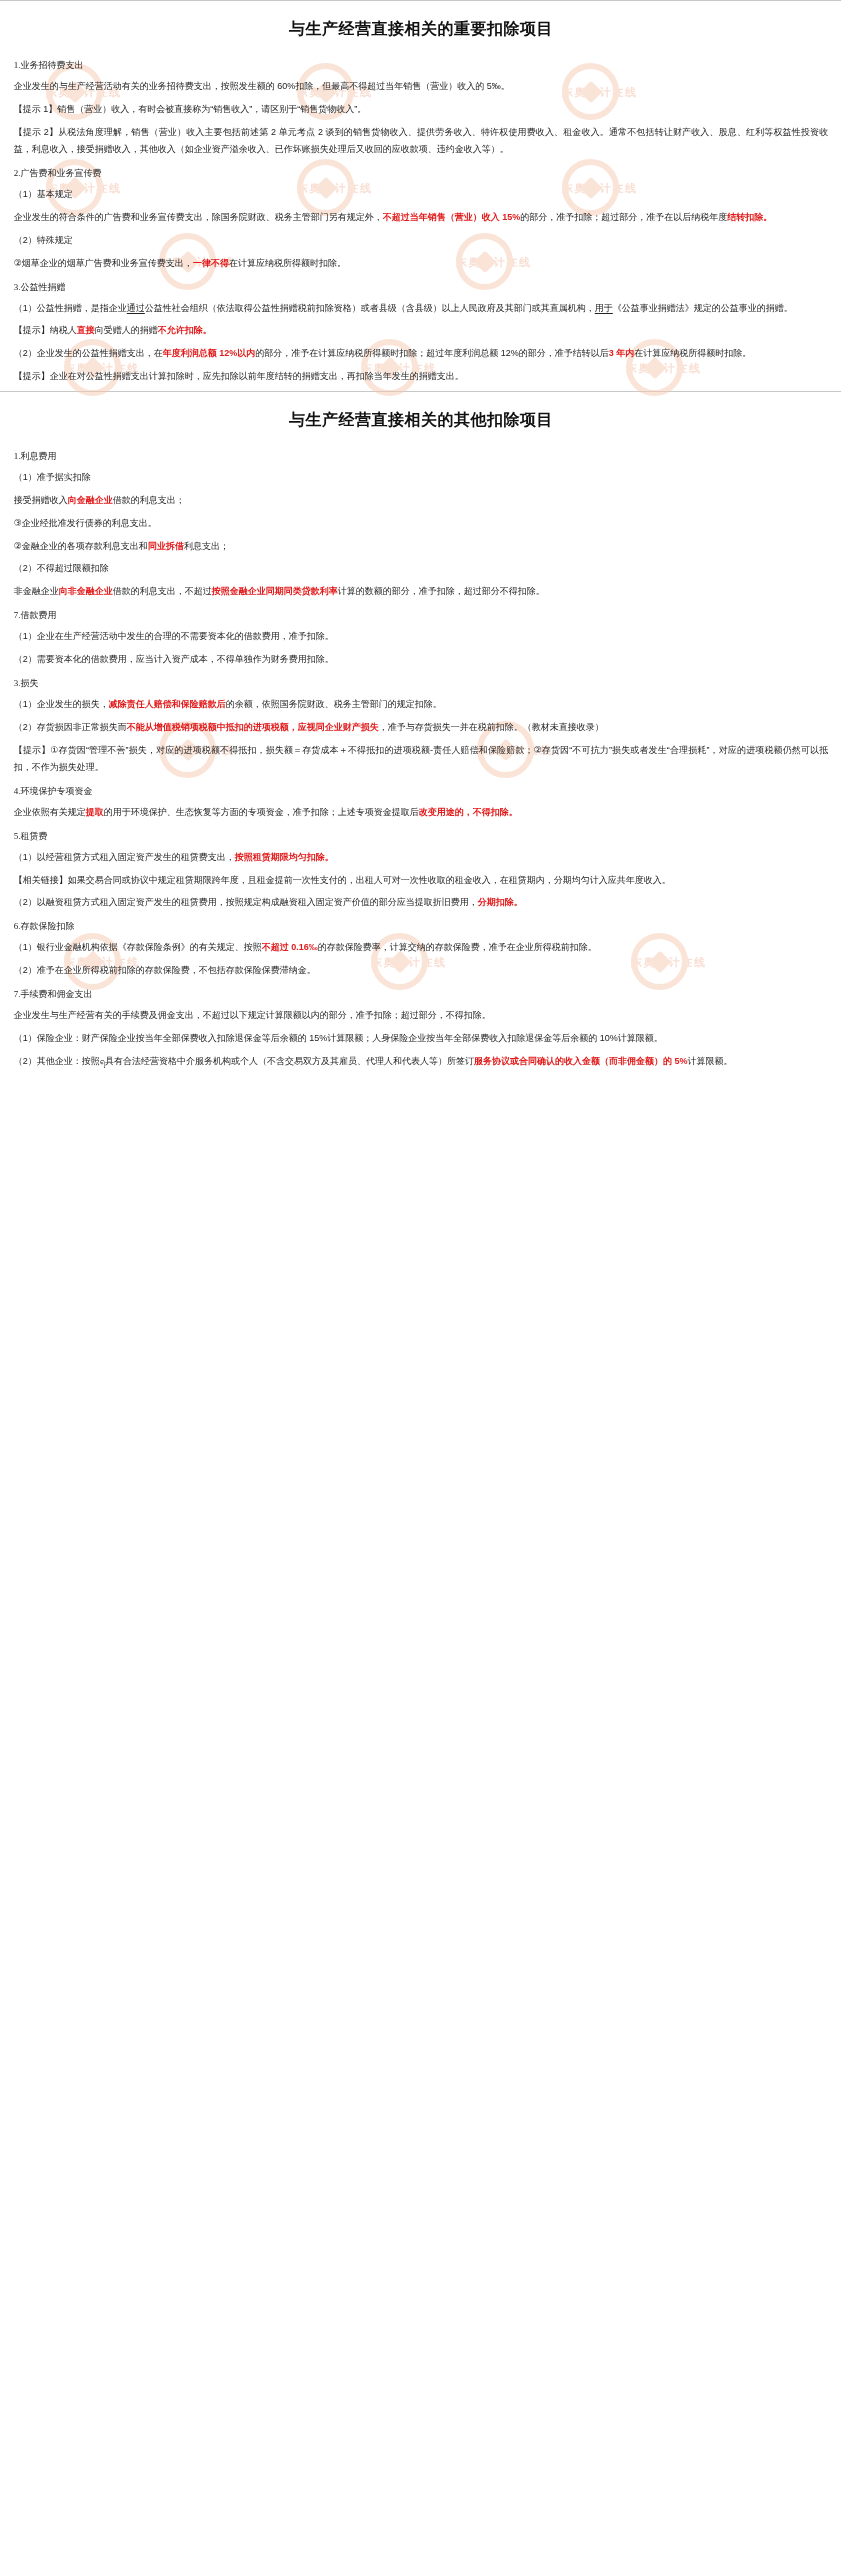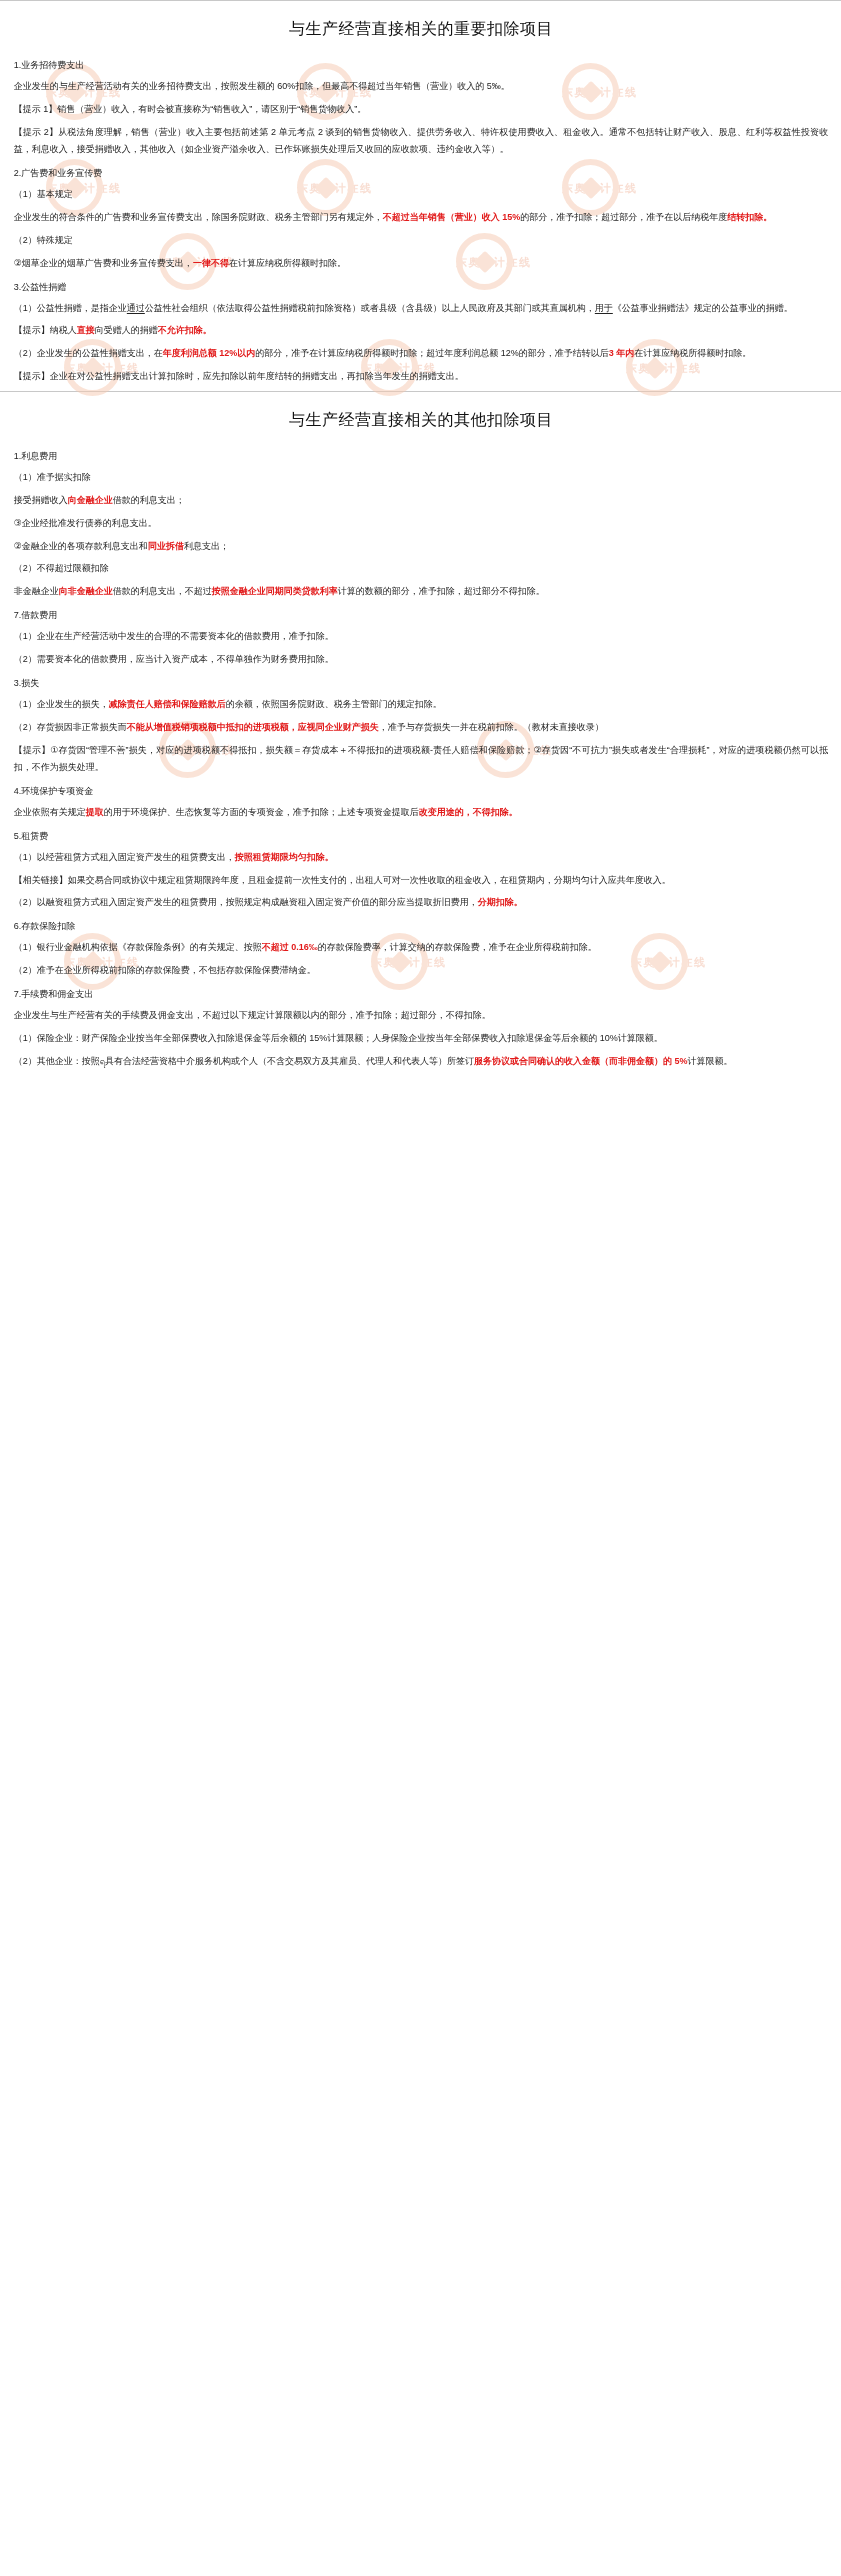--- a/index.html
+++ b/index.html
@@ -18,35 +18,36 @@
     padding: 0 0 21px 0;
   }
   .rule {
     border: 0;
     border-top: 0.5px solid #c8c8c8;
     margin: 0;
   }
   .section-title {
     text-align: center;
     font-size: 16px;
-    font-weight: normal;
+    font-weight: bold;
     color: #111111;
     letter-spacing: 0.5px;
     padding: 7.4px 0 8.5px 0;
   }
   .content {
     padding: 0 13.8px;
     position: relative;
     z-index: 3;
   }
   .h-num {
     font-size: 9px;
     color: #222;
     margin: 8.5px 0 5.3px 0;
     line-height: 1.5;
+    font-family: Liberation Serif, serif;
   }
   p.body {
     font-size: 9px;
     line-height: 1.95;
     margin: 5.3px 0;
     color: #222;
     text-align: justify;
   }
   .red { color: #e21b1b; font-weight: bold; }
   .u { text-decoration: underline; text-decoration-thickness: 0.5px; text-underline-offset: 1.6px; }

